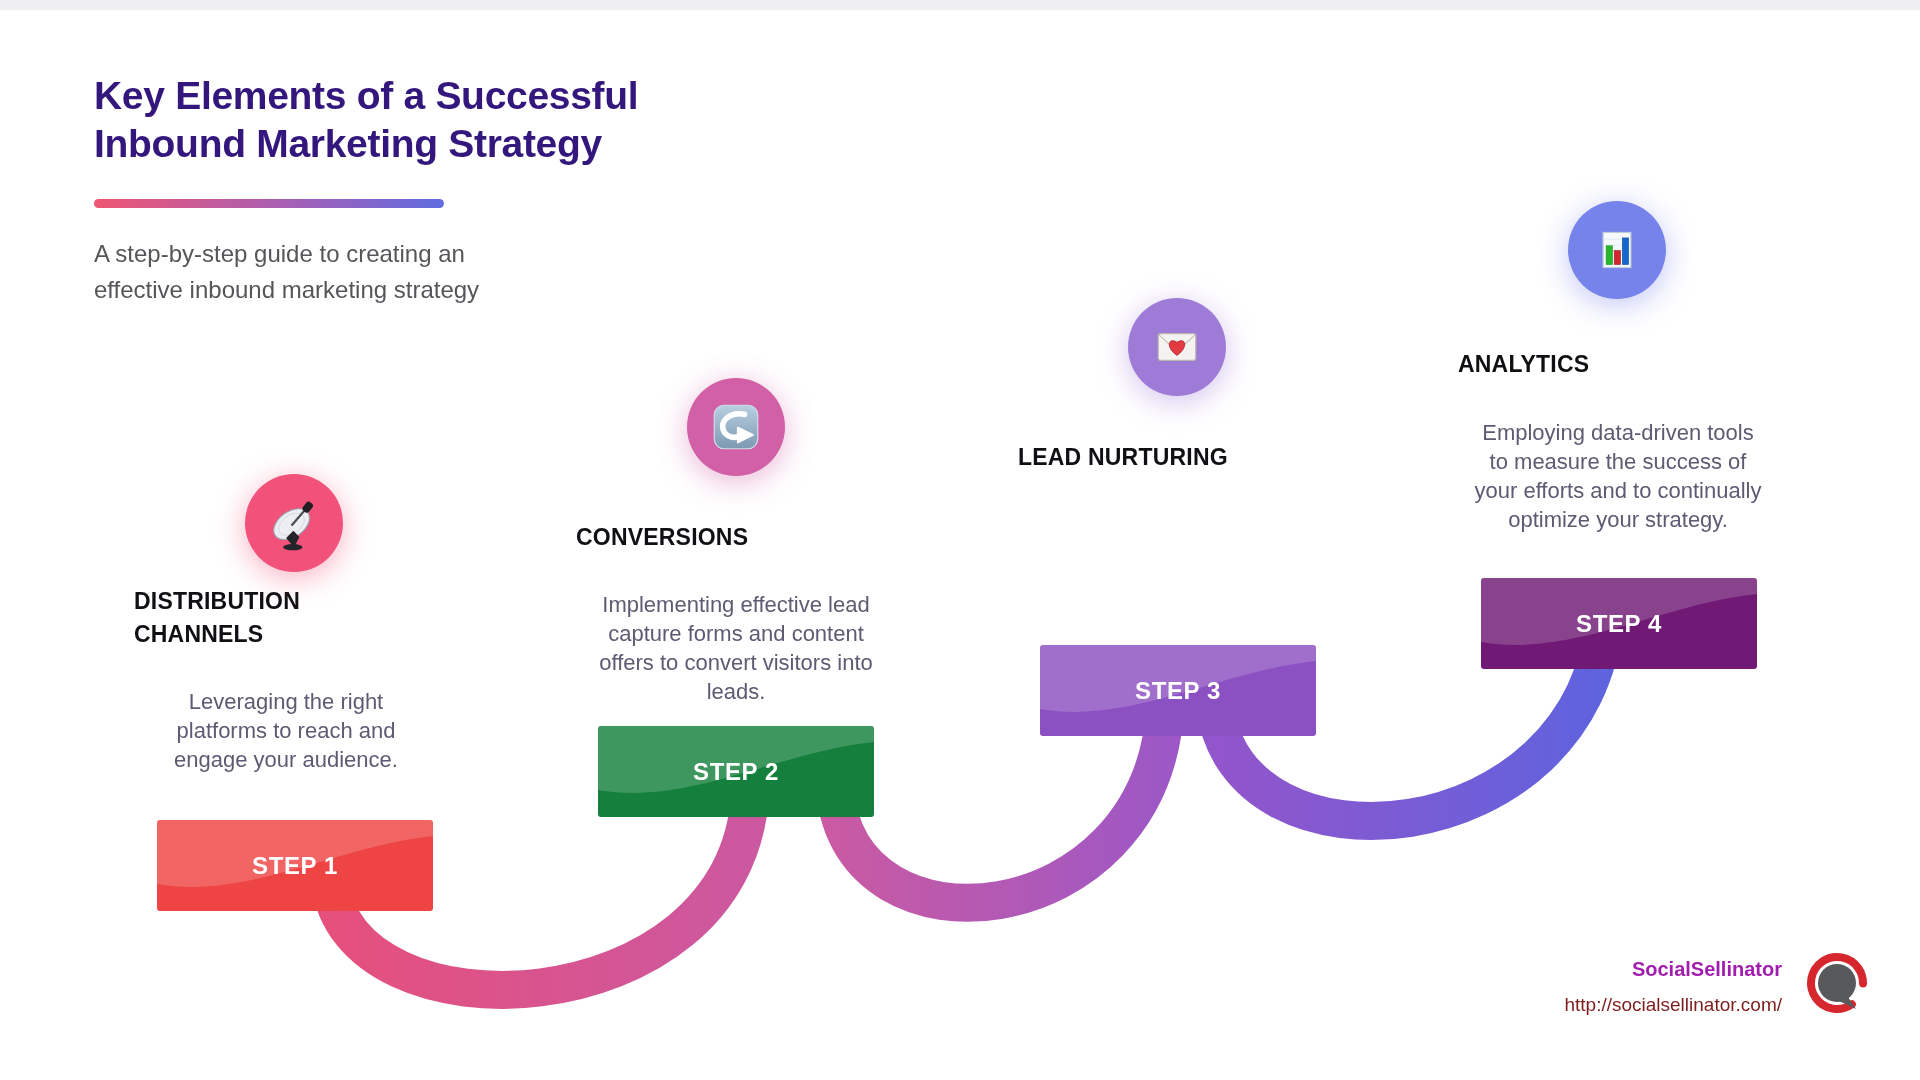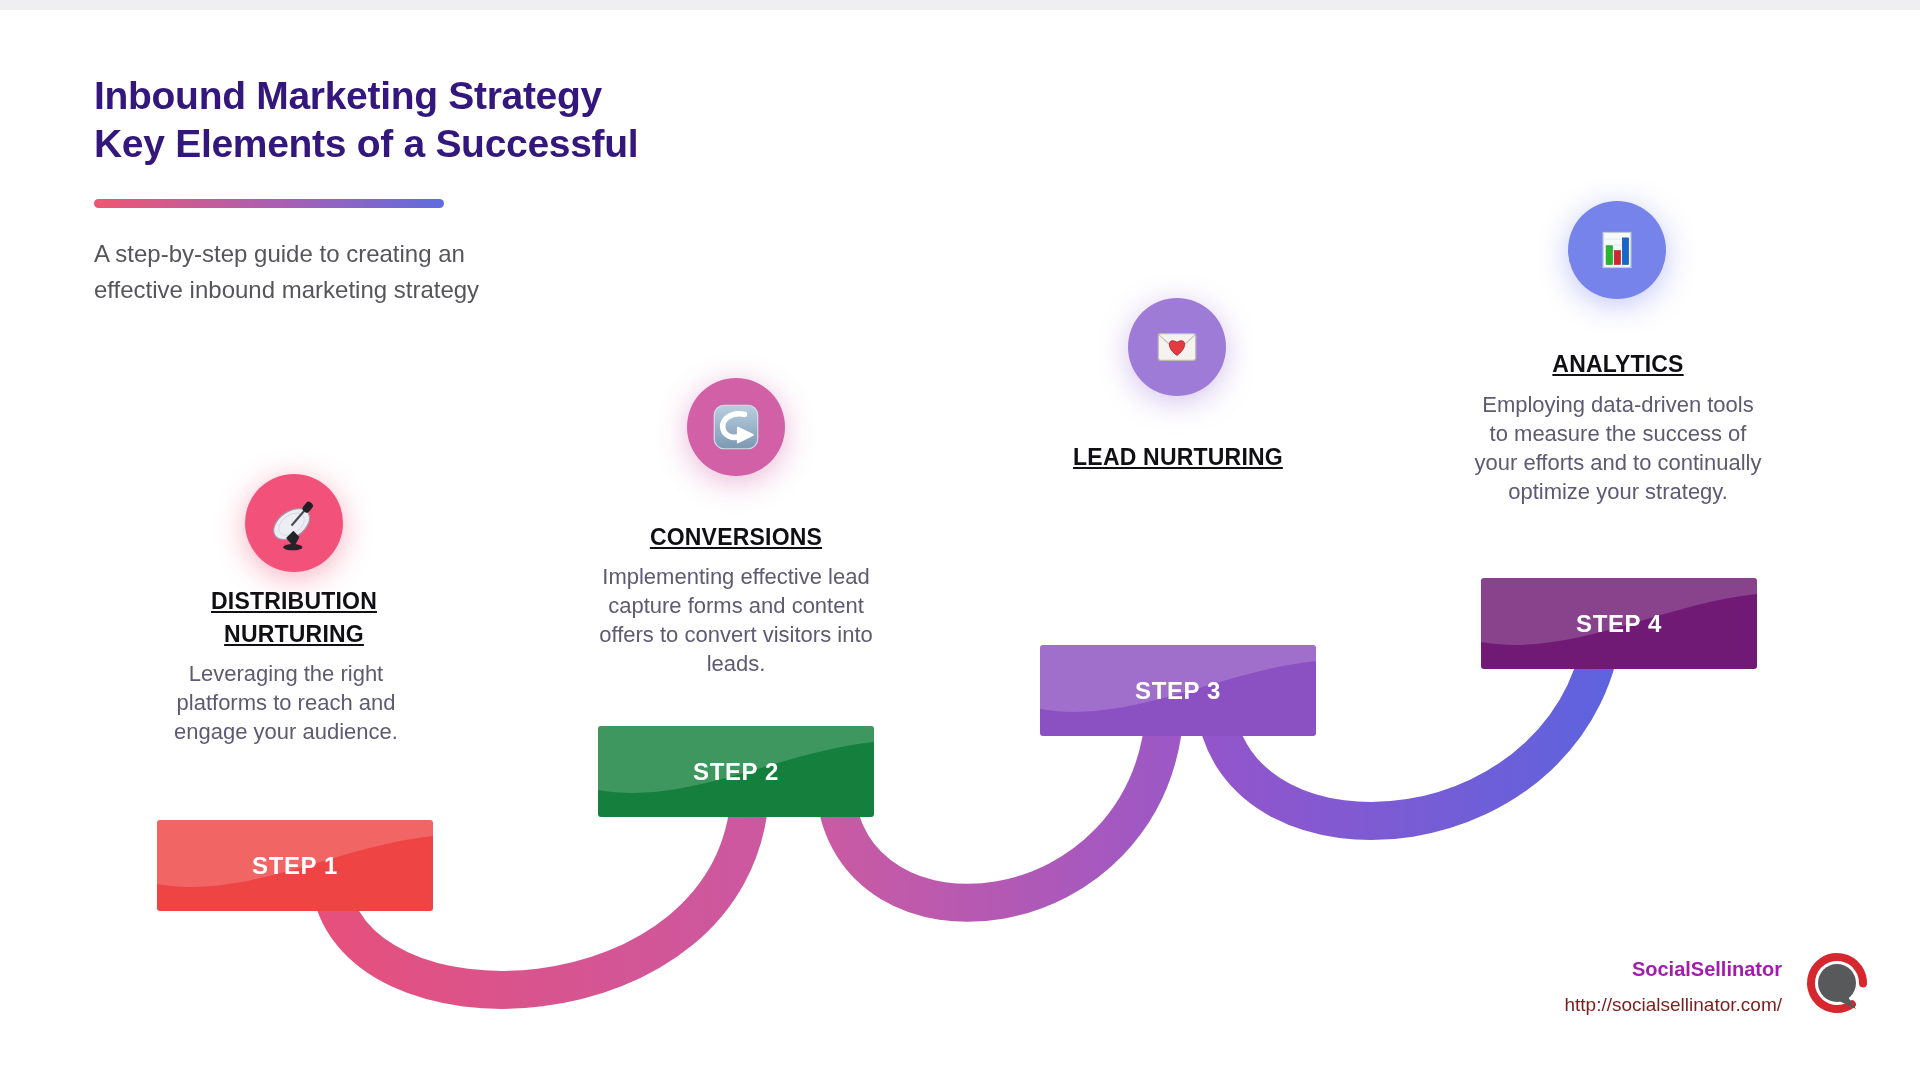--- a/index.html
+++ b/index.html
@@ -34,32 +34,32 @@
     display:flex; align-items:center; justify-content:center; z-index:3;
   }
   .c1 { left:245px; top:474px; background:#f2527a; box-shadow:0 6px 30px rgba(242,82,122,.45); }
   .c2 { left:687px; top:378px; background:#d160a6; box-shadow:0 6px 30px rgba(209,96,166,.45); }
   .c3 { left:1128px; top:298px; background:#9f7bd8; box-shadow:0 6px 30px rgba(159,123,216,.45); }
   .c4 { left:1568px; top:201px; background:#7583ea; box-shadow:0 6px 30px rgba(117,131,234,.45); }
   .icon-circle svg { width:58px; height:58px; }
 
   
   .step-title {
-    position:absolute; width:320px; text-align:center;
+    position:absolute; width:320px; 
     font-size:23px; font-weight:700; line-height:33px; color:#101014;
-    letter-spacing:.2px; white-space:pre-line;text-decoration:underline;
+    letter-spacing:.2px; white-space:pre-line;
   }
   .t1 { left:134px; top:585px; }
   .t2 { left:576px; top:521px; }
   .t3 { left:1018px; top:441px; }
   .t4 { left:1458px; top:348px; }
 
   .step-desc {
     position:absolute; text-align:center;
-    font-size:22px; line-height:29px; color:#5d5a72; white-space:pre-line;
+    font-size:22px; line-height:29px; color:#5d5a72; white-space:pre-line;margin-top:28px;
   }
   .d1 { left:136px; top:659px; width:300px; }
   .d2 { left:581px; top:562px; width:310px; }
   .d3 { left:1028px; top:483px; width:300px; }
   .d4 { left:1463px; top:390px; width:310px; }
 
   
   .step-box {
     position:absolute; width:276px; height:91px; border-radius:3px;
     display:flex; align-items:center; justify-content:center; z-index:2;
@@ -90,22 +90,22 @@
   .logo { position:absolute; left:1804px; top:950px; width:66px; height:72px; }
 </style>
 </head>
 <body>
 
 <div class="canvas">
 
   <div class="top-strip"></div>
 
   <h1 class="title">
+    <span>Key Elements of a Successful</span>
     <span>Inbound Marketing Strategy</span>
-    <span>Key Elements of a Successful</span>
   </h1>
   <div class="title-underline"></div>
   <p class="subtitle">A step-by-step guide to creating an
 effective inbound marketing strategy</p>
 
   <svg class="connectors" viewBox="0 0 1920 1080" aria-hidden="true">
     <defs>
       <linearGradient id="arc1" gradientUnits="userSpaceOnUse" x1="330" y1="0" x2="750" y2="0">
         <stop offset="0" stop-color="#e5507c"></stop>
           <stop offset="1" stop-color="#cc58a0"></stop>
@@ -130,21 +130,21 @@
         <ellipse cx="22" cy="25" rx="16.5" ry="10.5" fill="#eceef3" stroke="#9aa0ae" stroke-width="0.9"></ellipse>
         <ellipse cx="22" cy="25" rx="16.5" ry="10.5" fill="none" stroke="#c6cad4" stroke-width="0.6" transform="scale(0.72) translate(8.5 9.7)"></ellipse>
       </g>
       <line x1="22" y1="26" x2="35" y2="11" stroke="#4a4a52" stroke-width="1.8"></line>
       <rect x="32.2" y="6.4" width="6.4" height="9" rx="2.6" fill="#1f1f24" transform="rotate(38 35.4 10.9)"></rect>
       <path d="M17.5 36.5 L23.5 30.5 L28.5 35.5 L24 44 Z" fill="#23232a"></path>
       <ellipse cx="23" cy="44" rx="8" ry="2.6" fill="#23232a"></ellipse>
     </svg>
   </div>
   <div class="step-title t1">DISTRIBUTION
-NURTURING</div>
+CHANNELS</div>
   <div class="step-desc d1">Leveraging the right
 platforms to reach and
 engage your audience.</div>
   <div class="step-box b1">
     <svg class="swoosh" viewBox="0 0 276 91" preserveAspectRatio="none">
       <path d="M0 0 H276 V16 C180 26 90 80 0 64 Z" fill="#ffffff" opacity="0.18"></path>
     </svg>
     <span class="step-label">STEP 1</span>
   </div>
 

